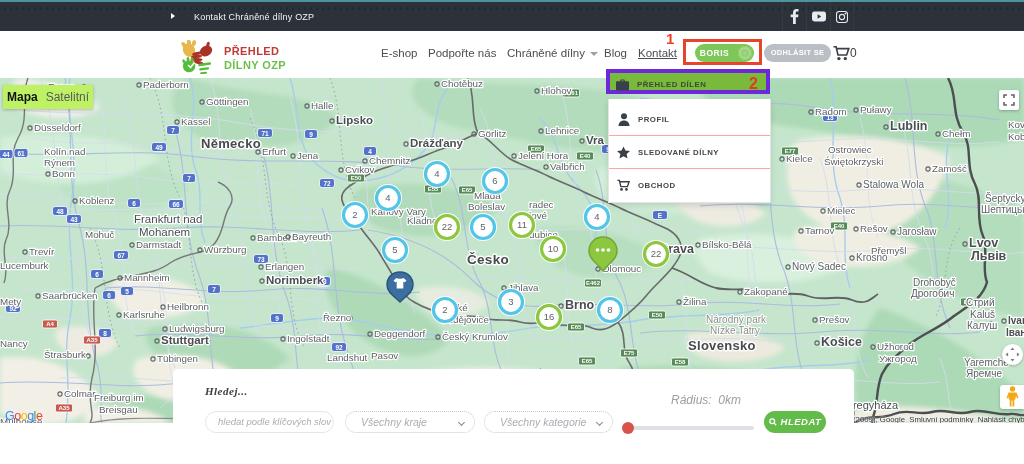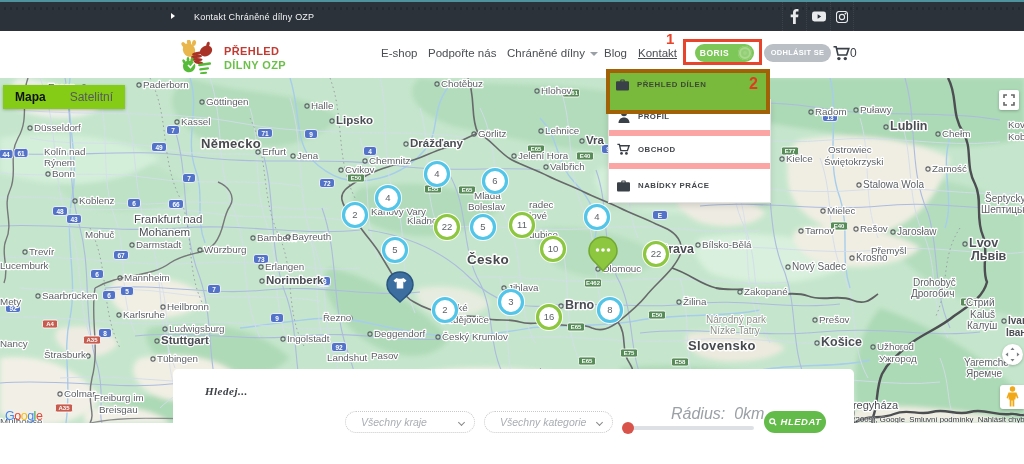--- a/index.html
+++ b/index.html
@@ -20,41 +20,41 @@
 #odhl { left:764px; width:67px; background:#b9bfc5; line-height:18px; font-size:7.5px; letter-spacing:0.3px; }
 #cart0 { position:absolute; left:850px; top:15px; font-size:12px; color:#3a4047; }
 .redbox { position:absolute; border:3px solid #e8432b; }
 .rednum { position:absolute; color:#e8432b; font-size:15px; font-weight:bold; }
 #mapwrap { position:absolute; top:78px; left:0; width:1024px; height:345px; overflow:hidden; }
 .lbl { fill:#5d6165; paint-order:stroke; stroke:#ffffff; stroke-width:2.4px; stroke-linejoin:round; font-family:"Liberation Sans",sans-serif; }
 .lbl2 { fill:#4a4e53; paint-order:stroke; stroke:#ffffff; stroke-width:2.6px; stroke-linejoin:round; font-family:"Liberation Sans",sans-serif; }
 .country { fill:#46494d; font-weight:bold; letter-spacing:0.3px; paint-order:stroke; stroke:#fdfdfb; stroke-width:2.8px; stroke-linejoin:round; font-family:"Liberation Sans",sans-serif; }
 .park { fill:#8a9088; paint-order:stroke; stroke:#ffffff; stroke-width:2px; stroke-linejoin:round; font-family:"Liberation Sans",sans-serif; }
 #mapctl { position:absolute; left:3px; top:7px; height:24px; display:flex; box-shadow:0 1px 3px rgba(0,0,0,0.25); }
-#mapctl .b { background:#84cc16; height:24px; line-height:24px; padding:0 12px; font-size:12px; }
+#mapctl .b { background:#bef264; height:24px; line-height:24px; padding:0 4px; font-size:12px; }
 #fullscr { position:absolute; right:5px; top:12px; width:20px; height:20px; background:#fff; border-radius:2px; box-shadow:0 1px 3px rgba(0,0,0,0.25); }
 #dpad { position:absolute; right:1px; top:266px; width:21px; height:21px; background:#fff; border-radius:50%; box-shadow:0 1px 3px rgba(0,0,0,0.25); }
 #pegbox { position:absolute; right:0px; top:307px; width:24px; height:24px; background:#fff; border-radius:3px 0 0 3px; box-shadow:0 1px 3px rgba(0,0,0,0.25); display:flex; align-items:center; justify-content:center; }
 #attrib { position:absolute; left:853px; top:337px; font-size:7.8px; color:#2f3337; white-space:nowrap; text-shadow:0 0 2px #fff, 0 0 2px #fff; }
 #glogo { position:absolute; left:5px; top:331px; font-size:12.5px; font-weight:normal; letter-spacing:-0.5px; }
 #panel { position:absolute; left:173px; top:369px; width:681px; height:95px; background:#fff; border-radius:5px 5px 0 0;font-style:italic; }
 #panel h3 { position:absolute; left:32px; top:16px; font-family:"Liberation Serif",serif; font-size:11px; font-weight:bold; color:#3c4045; letter-spacing:0.5px; }
 .inp { position:absolute; top:42px; height:22px; border:1px solid #e6e6e6; border-radius:11px; font-size:10.5px; color:#a9adb2; line-height:20px; background:#fff; }
 .sel { border:1px dotted #c9c9c9; }
 .sel .car { position:absolute; right:10px; top:8px; width:5px; height:5px; border-right:1.2px solid #888; border-bottom:1.2px solid #888; transform:rotate(45deg); margin-top:0px; }
-#radlbl { position:absolute; left:450px; top:36px; font-size:16px; color:#9aa0a6;padding-left:48px; }
+#radlbl { position:absolute; left:450px; top:24px; font-size:12px; color:#9aa0a6;padding-left:48px; }
 #track { position:absolute; left:450px; top:57px; width:131px; height:4px; background:#dde1e5; border-radius:2px; }
 #knob { position:absolute; left:-1px; top:-4px; width:12px; height:12px; border-radius:50%; background:#d9534a; }
 #hledat { position:absolute; left:591px; top:42px; width:62px; height:22px; background:#63bb4a; border-radius:11px; color:#fff; font-size:9.5px; font-weight:bold; letter-spacing:0.5px; text-align:center; line-height:22px; }
 #dropdown { position:absolute; left:608px; top:99px; padding-top:4px; width:163px; background:#fff; border:1px solid #e4e4e4; border-top:none; box-shadow:0 3px 6px rgba(0,0,0,0.12); }
-.dd-item { position:relative; height:33px; display:flex; align-items:center; border-bottom:6px solid #fca5a5; }
+.dd-item { position:relative; height:33px; display:flex; align-items:center; border-bottom:1px solid #fca5a5; }
 .dd-item:last-child { border-bottom:none; }
 .dd-item .ic { width:13px; margin-left:8px; display:flex; justify-content:center; }
 .dd-item .tx { margin-left:8px; font-size:7.8px; letter-spacing:0.5px; color:#42464b; font-weight:bold; }
-#dd-green { position:absolute; left:606px; top:69px; width:164px; height:45px; border:4px solid #a16207; background:#79ba3d; }
+#dd-green { position:absolute; left:606px; top:69px; width:164px; height:25px; border:4px solid #6d28d9; background:#79ba3d; }
 #dd-green .in { display:flex; align-items:center; height:23px; }
 #dd-green .ic { width:13px; margin-left:6px; display:flex; justify-content:center; }
 #dd-green .tx { margin-left:8px; font-size:7.8px; letter-spacing:0.5px; color:#3c4a33; font-weight:bold; }
 #dd-green .num { position:absolute; right:8px; top:2px; color:#e03b20; font-size:16px; font-weight:bold; }
 </style></head>
 <body>
 <div id="topline"></div>
 <div id="topbar">
   <div class="tb-arrow"></div>
   <div class="tb-text">Kontakt Chráněné dílny OZP</div>
@@ -731,20 +731,21 @@
         <circle cx="6.5" cy="3" r="2.7" fill="#f0a818"></circle>
         <path d="M2.5 6.5h8l-1.2 7h-1v7h-1.8v-6h-1v6H3.7v-7h-1z" fill="#f0a818"></path>
         <path d="M2.5 6.5l-2 5.5 1.4.5 1.5-3.5zM10.5 6.5l2 5.5-1.4.5-1.5-3.5z" fill="#f0a818"></path>
       </svg>
     </div>
 <div id="attrib">(2009), Google&nbsp;&nbsp;Smluvní podmínky&nbsp;&nbsp;Nahlásit chybu v mapě</div>
 <div id="glogo"><span style="color:#4285f4;">G</span><span style="color:#ea4335;">o</span><span style="color:#fbbc05;">o</span><span style="color:#4285f4;">g</span><span style="color:#34a853;">l</span><span style="color:#ea4335;">e</span></div>
 </div>
 <div id="panel">
   <h3>Hledej...</h3>
+  <div class="inp" style="left:32px; width:129px; padding-left:12px; font-size:9.5px; white-space:nowrap; overflow:hidden;">hledat podle klíčových slov</div>
   <div class="inp sel" style="left:172px; width:130px; padding-left:15px;">Všechny kraje<span class="car"></span></div>
   <div class="inp sel" style="left:311px; width:129px; padding-left:15px;">Všechny kategorie<span class="car"></span></div>
   <div id="radlbl">Rádius:&nbsp; 0km</div>
   <div id="track">
       <div id="knob"></div>
     </div>
   <div id="hledat"><svg width="8" height="8" viewBox="0 0 10 10" style="vertical-align:-1px;margin-right:4px;">
         <circle cx="4" cy="4" r="3" fill="none" stroke="#fff" stroke-width="1.6"></circle>
         <path d="M6.3 6.3L9 9" stroke="#fff" stroke-width="1.6"></path>
       </svg>HLEDAT</div>
@@ -754,35 +755,35 @@
       <span class="ic">
         <svg width="12" height="13" viewBox="0 0 12 13">
           <circle cx="6" cy="3.2" r="3" fill="#3a4047"></circle>
           <path d="M0.5 13c0-3.2 2.4-5.4 5.5-5.4s5.5 2.2 5.5 5.4z" fill="#3a4047"></path>
         </svg>
       </span>
       <span class="tx">PROFIL</span>
     </div>
   <div class="dd-item">
       <span class="ic">
+        <svg width="14" height="13" viewBox="0 0 14 13">
+          <path d="M7 0l2.1 4.3 4.9.6-3.6 3.3.9 4.8L7 10.6 2.7 13l.9-4.8L0 4.9l4.9-.6z" fill="#3a4047"></path>
+        </svg>
+      </span>
+      <span class="tx">SLEDOVANÉ DÍLNY</span>
+    </div>
+  <div class="dd-item">
+      <span class="ic">
         <svg width="15" height="13" viewBox="0 0 17 15">
           <path d="M0.5 0.8h2.6l1.9 8.2h8.6l2.2-6.4H4.1" fill="none" stroke="#3a4047" stroke-width="1.8"></path>
           <circle cx="5.9" cy="12.6" r="1.8" fill="#3a4047"></circle>
           <circle cx="12.3" cy="12.6" r="1.8" fill="#3a4047"></circle>
         </svg>
       </span>
       <span class="tx">OBCHOD</span>
-    </div>
-  <div class="dd-item">
-      <span class="ic">
-        <svg width="14" height="12" viewBox="0 0 14 12">
-          <path d="M4.6 2V0.8c0-.4.3-.8.8-.8h3.2c.5 0 .8.4.8.8V2h3.2c.8 0 1.4.6 1.4 1.4v7.2c0 .8-.6 1.4-1.4 1.4H1.4C.6 12 0 11.4 0 10.6V3.4C0 2.6.6 2 1.4 2zm1.2-.9V2h2.4v-.9zM0 6.2h14v1.2H8.4v1.2H5.6V7.4H0z" fill="#3a4047"></path>
-        </svg>
-      </span>
-      <span class="tx">NABÍDKY PRÁCE</span>
     </div>
 </div>
 <div id="dd-green">
     <div class="in">
       <span class="ic">
         <svg width="14" height="12" viewBox="0 0 14 12">
           <path d="M4.6 2V0.8c0-.4.3-.8.8-.8h3.2c.5 0 .8.4.8.8V2h3.2c.8 0 1.4.6 1.4 1.4v7.2c0 .8-.6 1.4-1.4 1.4H1.4C.6 12 0 11.4 0 10.6V3.4C0 2.6.6 2 1.4 2zm1.2-.9V2h2.4v-.9zM0 6.2h14v1.2H8.4v1.2H5.6V7.4H0z" fill="#3a4047"></path>
         </svg>
       </span>
       <span class="tx">PŘEHLED DÍLEN</span>

